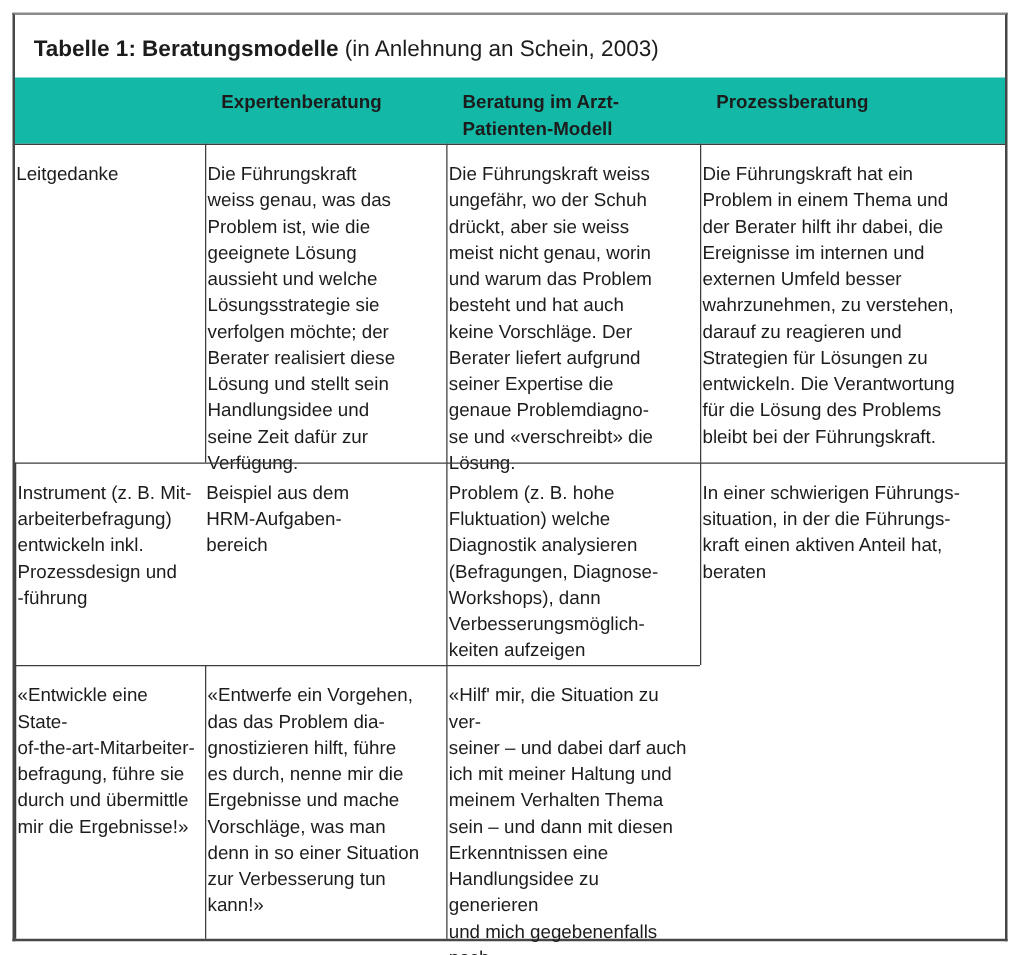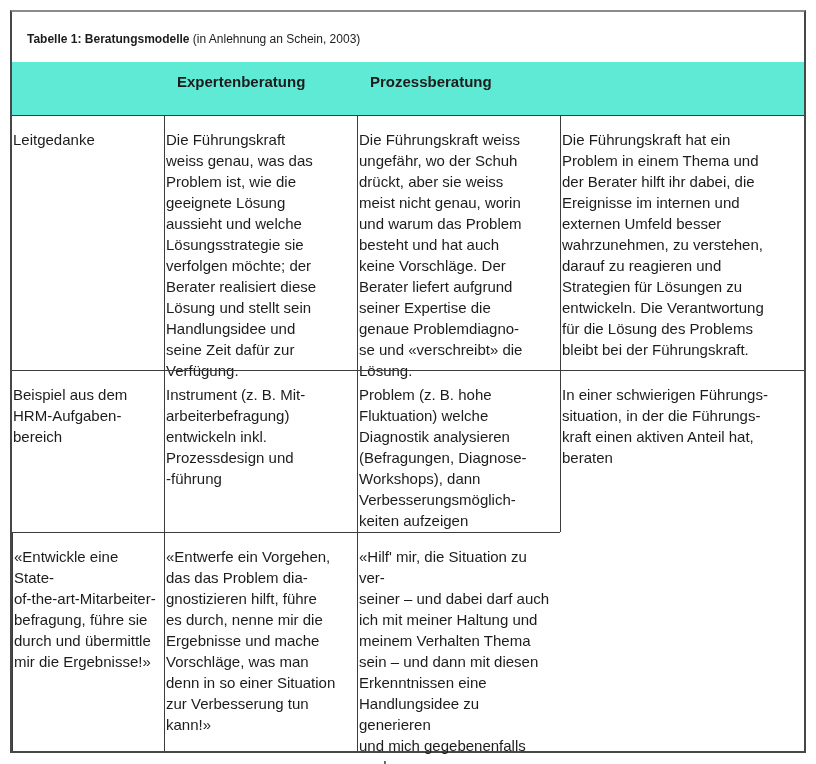--- a/index.html
+++ b/index.html
@@ -22,31 +22,31 @@
     top: 10px;
     width: 792px;
     border: 2px solid #474747;
     border-top-color: #8b8b8b;
     background: #ffffff;
   }
   .title-row {
     height: 50px;
     box-sizing: border-box;
     padding: 16px 24px 0 15px;
-    font-size: 12px;
+    font-size: 18px;
     line-height: 22px;
     white-space: nowrap;
   }
   .title-row .t-bold { font-weight: bold; }
   .header-row {
     display: grid;
     grid-template-columns: 152px 193px 203px 1fr;
     height: 53px;
     box-sizing: border-box;
-    background: #5eead4;
+    background: #14b8a6;
   }
   .header-cell {
     box-sizing: border-box;
     padding: 9px 8px 0 13px;
     font-weight: bold;
     font-size: 15px;
     line-height: 22px;
     white-space: pre-line;
   }
   .body-grid {
@@ -70,20 +70,22 @@
 <div class="page">
   <div class="table-wrap">
 
     <div class="title-row">
       <span class="t-bold">Tabelle 1: Beratungsmodelle</span><span> (in Anlehnung an Schein, 2003)</span>
     </div>
 
     <div class="header-row">
       <div class="header-cell"></div>
       <div class="header-cell">Expertenberatung</div>
+      <div class="header-cell">Beratung im Arzt-
+Patienten-Modell</div>
       <div class="header-cell">Prozessberatung</div>
     </div>
 
     <div class="body-grid">
 
       <div class="cell">Leitgedanke</div>
       <div class="cell vline">Die Führungskraft
 weiss genau, was das
 Problem ist, wie die
 geeignete Lösung
@@ -112,28 +114,28 @@
 der Berater hilft ihr dabei, die
 Ereignisse im internen und
 externen Umfeld besser
 wahrzunehmen, zu verstehen,
 darauf zu reagieren und
 Strategien für Lösungen zu
 entwickeln. Die Verantwortung
 für die Lösung des Problems
 bleibt bei der Führungskraft.</div>
 
-      <div class="cell">Beispiel aus dem
-HRM-Aufgaben-
-bereich</div>
       <div class="cell vline">Instrument (z. B. Mit-
 arbeiterbefragung)
 entwickeln inkl.
 Prozessdesign und
 -führung</div>
+      <div class="cell">Beispiel aus dem
+HRM-Aufgaben-
+bereich</div>
       <div class="cell vline">Problem (z. B. hohe
 Fluktuation) welche
 Diagnostik analysieren
 (Befragungen, Diagnose-
 Workshops), dann
 Verbesserungsmöglich-
 keiten aufzeigen</div>
       <div class="cell vline">In einer schwierigen Führungs-
 situation, in der die Führungs-
 kraft einen aktiven Anteil hat,

